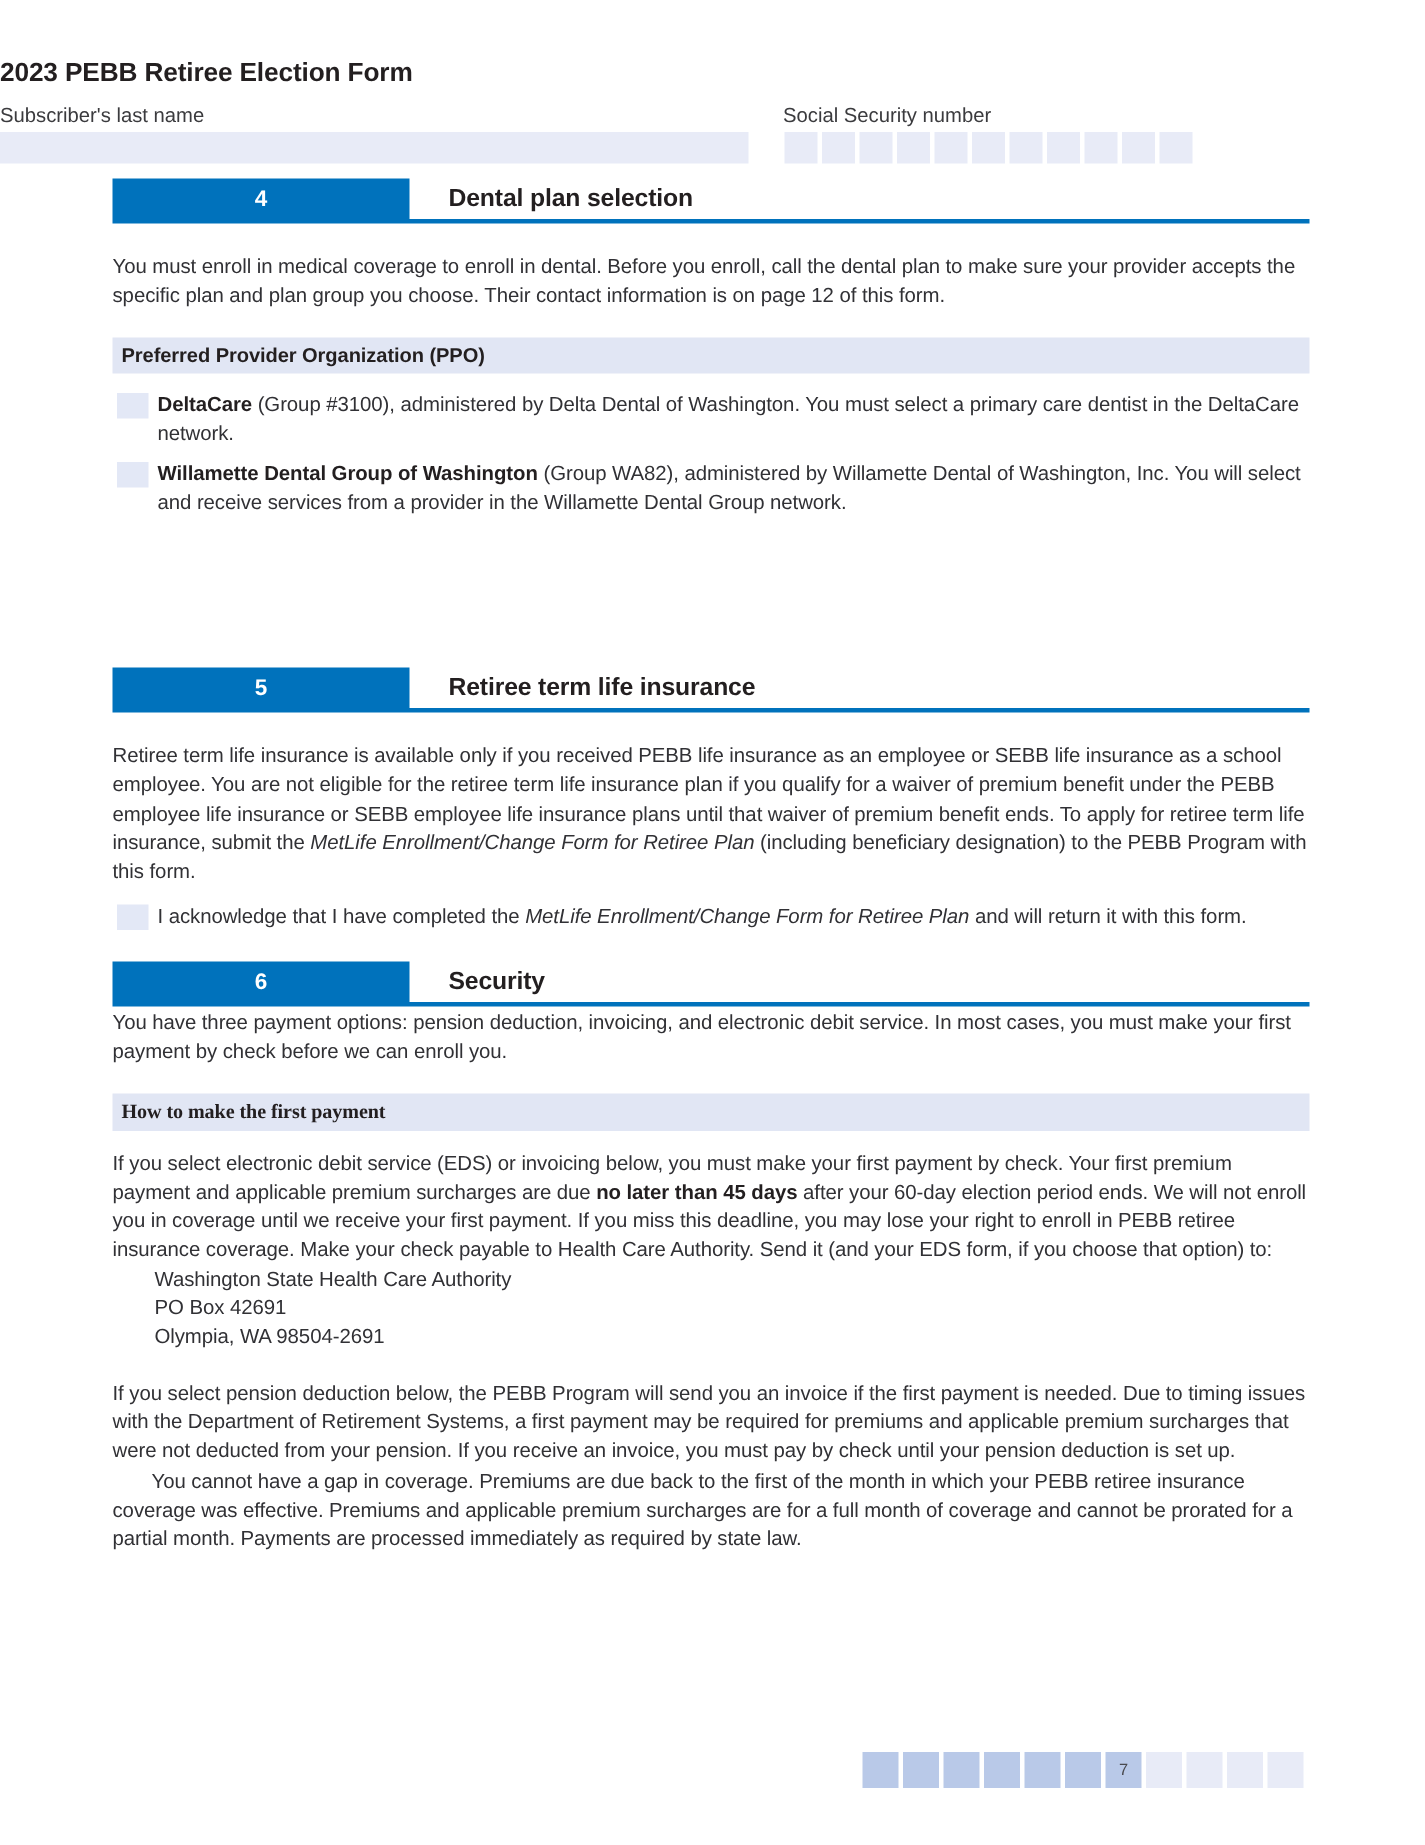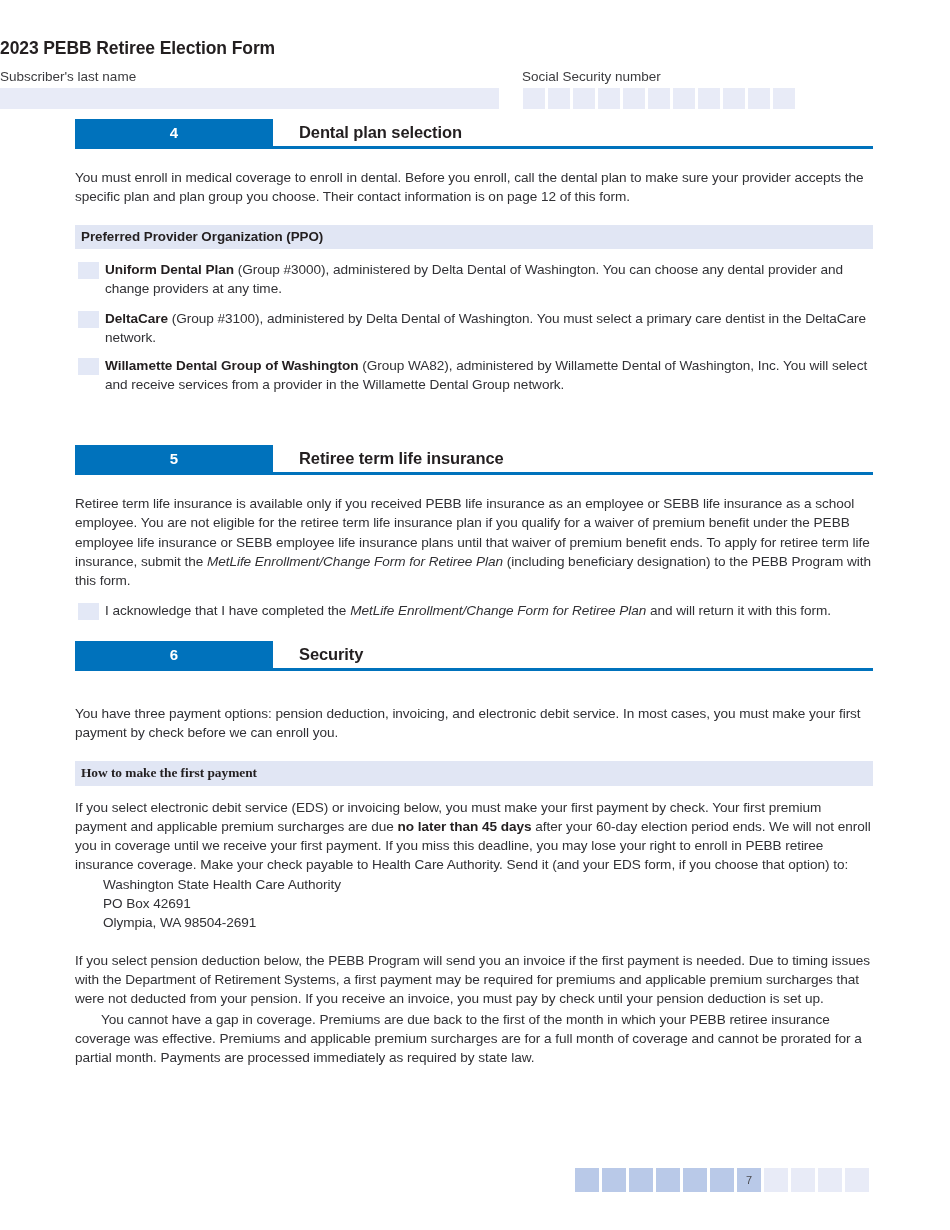--- a/index.html
+++ b/index.html
@@ -212,24 +212,20 @@
       <div class="sec-head">
         <div class="sec-num">4</div>
         <div class="sec-title">Dental plan selection</div>
         <div class="sec-rule"></div>
       </div>
 
       <p class="body" style="margin-top:22px;">You must enroll in medical coverage to enroll in dental. Before you enroll, call the dental plan to make sure your provider accepts the specific plan and plan group you choose. Their contact information is on page 12 of this form.</p>
 
       <div class="band" style="margin-top:18px;">Preferred Provider Organization (PPO)</div>
 
-      <div class="opt" style="margin-top:11px;">
-        <span class="cbx"></span>
-        <b>Uniform Dental Plan</b><span> (Group #3000), administered by Delta Dental of Washington. You can choose any dental provider and change providers at any time.</span>
-      </div>
 
 
       <div class="opt" style="margin-top:11px;">
         <span class="cbx"></span>
         <b>DeltaCare</b><span> (Group #3100), administered by Delta Dental of Washington. You must select a primary care dentist in the DeltaCare network.</span>
       </div>
 
       <div class="opt" style="margin-top:8px;">
         <span class="cbx"></span>
         <b>Willamette Dental Group of Washington</b><span> (Group WA82), administered by Willamette Dental of Washington, Inc. You will select and receive services from a provider in the Willamette Dental Group network.</span>
@@ -251,21 +247,21 @@
       </div>
     </div>
 
     <div class="section" style="position:absolute; left:0; top:641px; width:798px;">
       <div class="sec-head">
         <div class="sec-num">6</div>
         <div class="sec-title">Security</div>
         <div class="sec-rule"></div>
       </div>
 
-      <p class="body" style="margin-top:36px;">You have three payment options: pension deduction, invoicing, and electronic debit service. In most cases, you must make your first payment by check before we can enroll you.</p>
+      <p class="body" style="margin-top:4px;">You have three payment options: pension deduction, invoicing, and electronic debit service. In most cases, you must make your first payment by check before we can enroll you.</p>
 
       <div class="band" style="margin-top:18px;font-family:Liberation Serif, serif;">How to make the first payment</div>
 
       <p class="body" style="margin-top:12px;"><span>If you select electronic debit service (EDS) or invoicing below, you must make your first payment by check. Your first premium payment and applicable premium surcharges are due </span><b style="color:#231f20;">no later than 45 days</b><span> after your 60-day election period ends. We will not enroll you in coverage until we receive your first payment. If you miss this deadline, you may lose your right to enroll in PEBB retiree insurance coverage. Make your check payable to Health Care Authority. Send it (and your EDS form, if you choose that option) to:</span></p>
 
       <div class="addr" style="margin-top:0;">
         <div>Washington State Health Care Authority</div>
         <div>PO Box 42691</div>
         <div>Olympia, WA 98504-2691</div>
       </div>

